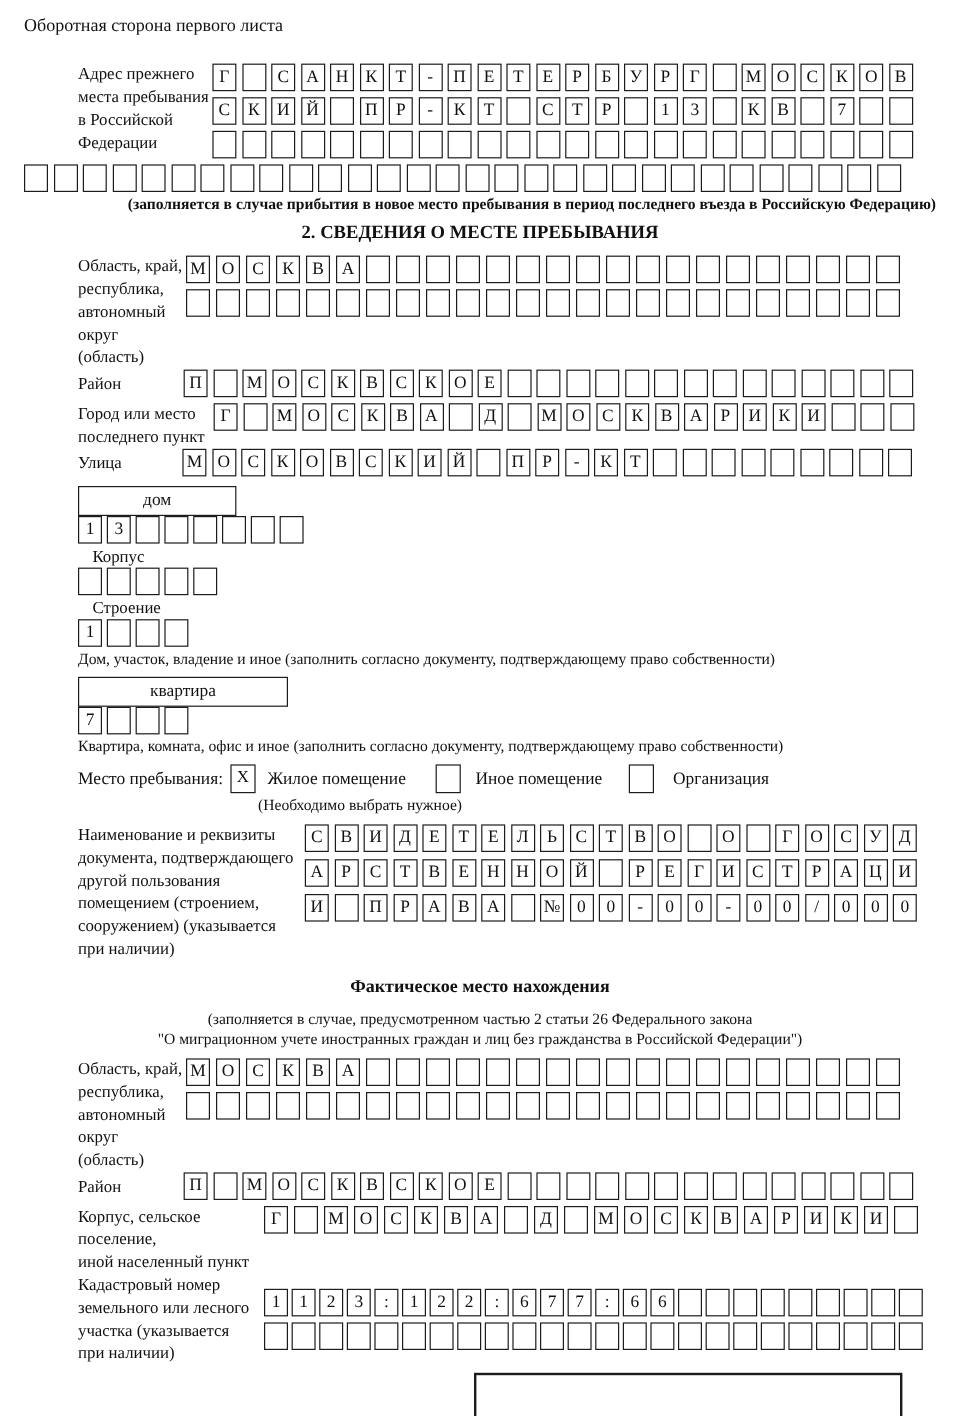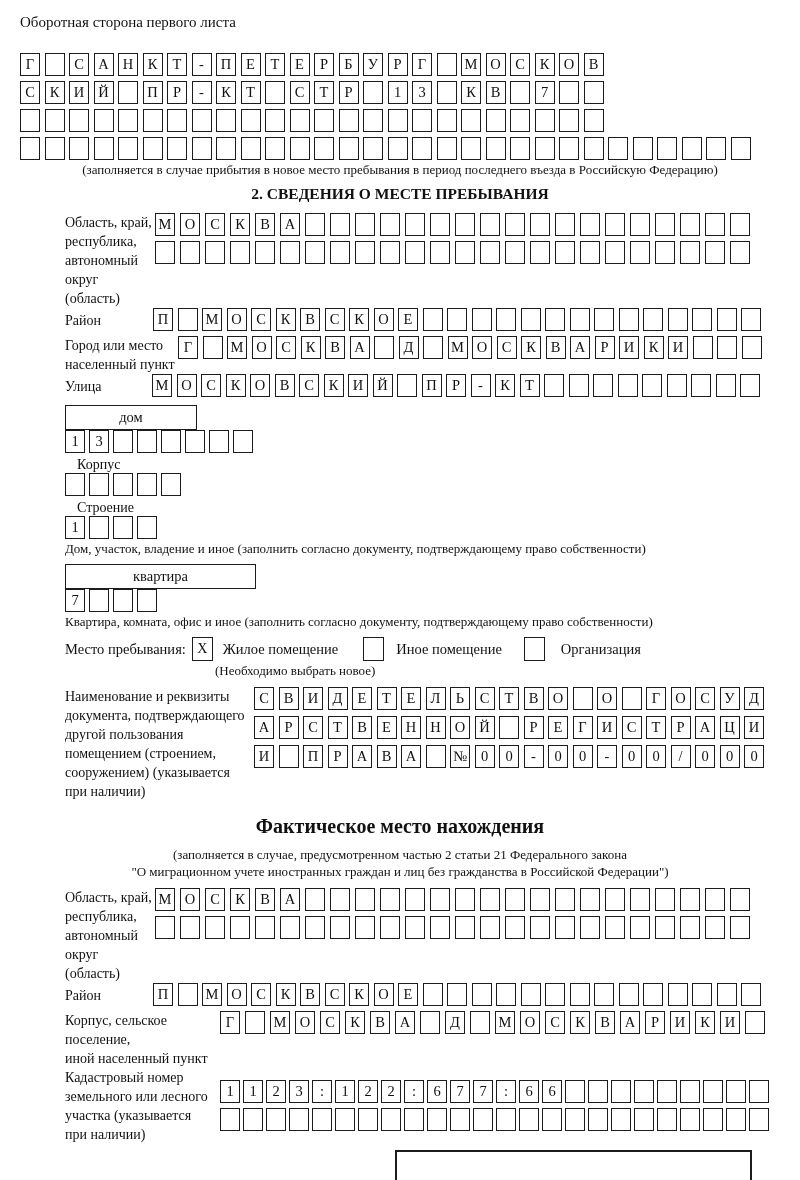--- a/index.html
+++ b/index.html
@@ -22,34 +22,34 @@
   .g3{gap:3px}.g4{gap:4px}.g45{gap:4.5px}.g5{gap:5px}
   .c {
     flex:0 0 20px; width:20px; height:23px;
     border:1.6px solid #1c1c1c;
     display:flex; align-items:center; justify-content:center;
     font-size:14.5px; line-height:1;
   }
   .fullrow { margin-left:0; margin-bottom:2px; }
 
   .note { font-size:13px; }
-  .note.center { text-align:center; margin-top:1px; }
+  .note.center { text-align:right; margin-top:1px;font-weight:bold; }
   .note.left { margin:1px 0 7px 45px; }
 
   .sec-title { font-size:15.5px; font-weight:bold; text-align:center; margin:7px 0 10px; }
-  .fact-title { font-size:20px; font-weight:bold; text-align:center; margin:14px 0 8px; }
+  .fact-title { font-size:15px; font-weight:bold; text-align:center; margin:14px 0 8px; }
   .fact-note { text-align:center; font-size:13px; line-height:17px; }
   .fact-note.last { margin-bottom:8px; }
 
   .house-row { display:flex; align-items:flex-start; margin:3px 0 2px 45px;flex-direction:column; }
   .house-row .cells { margin-bottom:0; }
   .wbox { height:25px; border:1.6px solid #1c1c1c; display:flex; align-items:center;
           justify-content:center; font-size:14.5px; }
   .wbox.dom { width:132px; margin-right:7px; }
-  .wbox.kv  { width:191px; margin-right:8px; }
+  .wbox.kv  { width:175px; margin-right:8px; }
   .inline-label { font-size:14px; margin:4px 8px 0 12px; white-space:nowrap; }
 
   .stay-row { display:flex; align-items:center; margin:6px 0 2px 45px; font-size:14.5px; }
   .stay-label { white-space:nowrap; }
   .cb { width:21px; height:24px; border:1.7px solid #1c1c1c; display:flex;
         align-items:center; justify-content:center; font-size:14px; flex-shrink:0; }
   .cb.b1{margin-left:6px}.cb.b2{margin-left:25px}.cb.b3{margin-left:22px}
   .opt { margin-left:10px; white-space:nowrap; }
   .opt.o2{margin-left:12px}.opt.o3{margin-left:16px}
   .note.choose { margin:1px 0 8px 195px; }
@@ -61,20 +61,26 @@
 
   .stamp-box { width:357px; height:176px; border:2px solid #1c1c1c;
                margin:6px 0 8px 375px; }
 </style>
 </head>
 <body>
 
 <div class="top-note">Оборотная сторона первого листа</div>
 
 <div class="frow">
+  <div class="flabel w157">
+      <div>Адрес прежнего</div>
+      <div>места пребывания</div>
+      <div>в Российской</div>
+      <div>Федерации</div>
+    </div>
   <div>
     <div class="cells g45">
         <span class="c">Г</span>
         <span class="c"></span>
         <span class="c">С</span>
         <span class="c">А</span>
         <span class="c">Н</span>
         <span class="c">К</span>
         <span class="c">Т</span>
         <span class="c">-</span>
@@ -275,21 +281,21 @@
       <span class="c"></span>
       <span class="c"></span>
       <span class="c"></span>
       <span class="c"></span>
     </div>
 </div>
 
 <div class="frow">
   <div class="flabel w158">
       <div>Город или место</div>
-      <div>населенный пункт</div>
+      <div>последнего пункт</div>
     </div>
   <div class="cells g45">
       <span class="c">Г</span>
       <span class="c"></span>
       <span class="c">М</span>
       <span class="c">О</span>
       <span class="c">С</span>
       <span class="c">К</span>
       <span class="c">В</span>
       <span class="c">А</span>
@@ -386,21 +392,21 @@
 
 <div class="stay-row">
   <span class="stay-label">Место пребывания:</span>
   <span class="cb b1">X</span>
   <span class="opt">Жилое помещение</span>
   <span class="cb b2"></span>
   <span class="opt o2">Иное помещение</span>
   <span class="cb b3"></span>
   <span class="opt o3">Организация</span>
 </div>
-<div class="note choose">(Необходимо выбрать новое)</div>
+<div class="note choose">(Необходимо выбрать нужное)</div>
 
 <div class="frow doc-block">
   <div class="flabel w234">
       <div>Наименование и реквизиты</div>
       <div>документа, подтверждающего</div>
       <div>другой пользования</div>
       <div>помещением (строением,</div>
       <div>сооружением) (указывается</div>
       <div>при наличии)</div>
     </div>
@@ -471,21 +477,21 @@
         <span class="c">0</span>
         <span class="c">/</span>
         <span class="c">0</span>
         <span class="c">0</span>
         <span class="c">0</span>
       </div>
   </div>
 </div>
 
 <h3 class="fact-title">Фактическое место нахождения</h3>
-<div class="fact-note">(заполняется в случае, предусмотренном частью 2 статьи 21 Федерального закона</div>
+<div class="fact-note">(заполняется в случае, предусмотренном частью 2 статьи 26 Федерального закона</div>
 <div class="fact-note last">"О миграционном учете иностранных граждан и лиц без гражданства в Российской Федерации")</div>
 
 <div class="frow">
   <div class="flabel w135">
       <div>Область, край,</div>
       <div>республика,</div>
       <div>автономный округ</div>
       <div>(область)</div>
     </div>
   <div>

